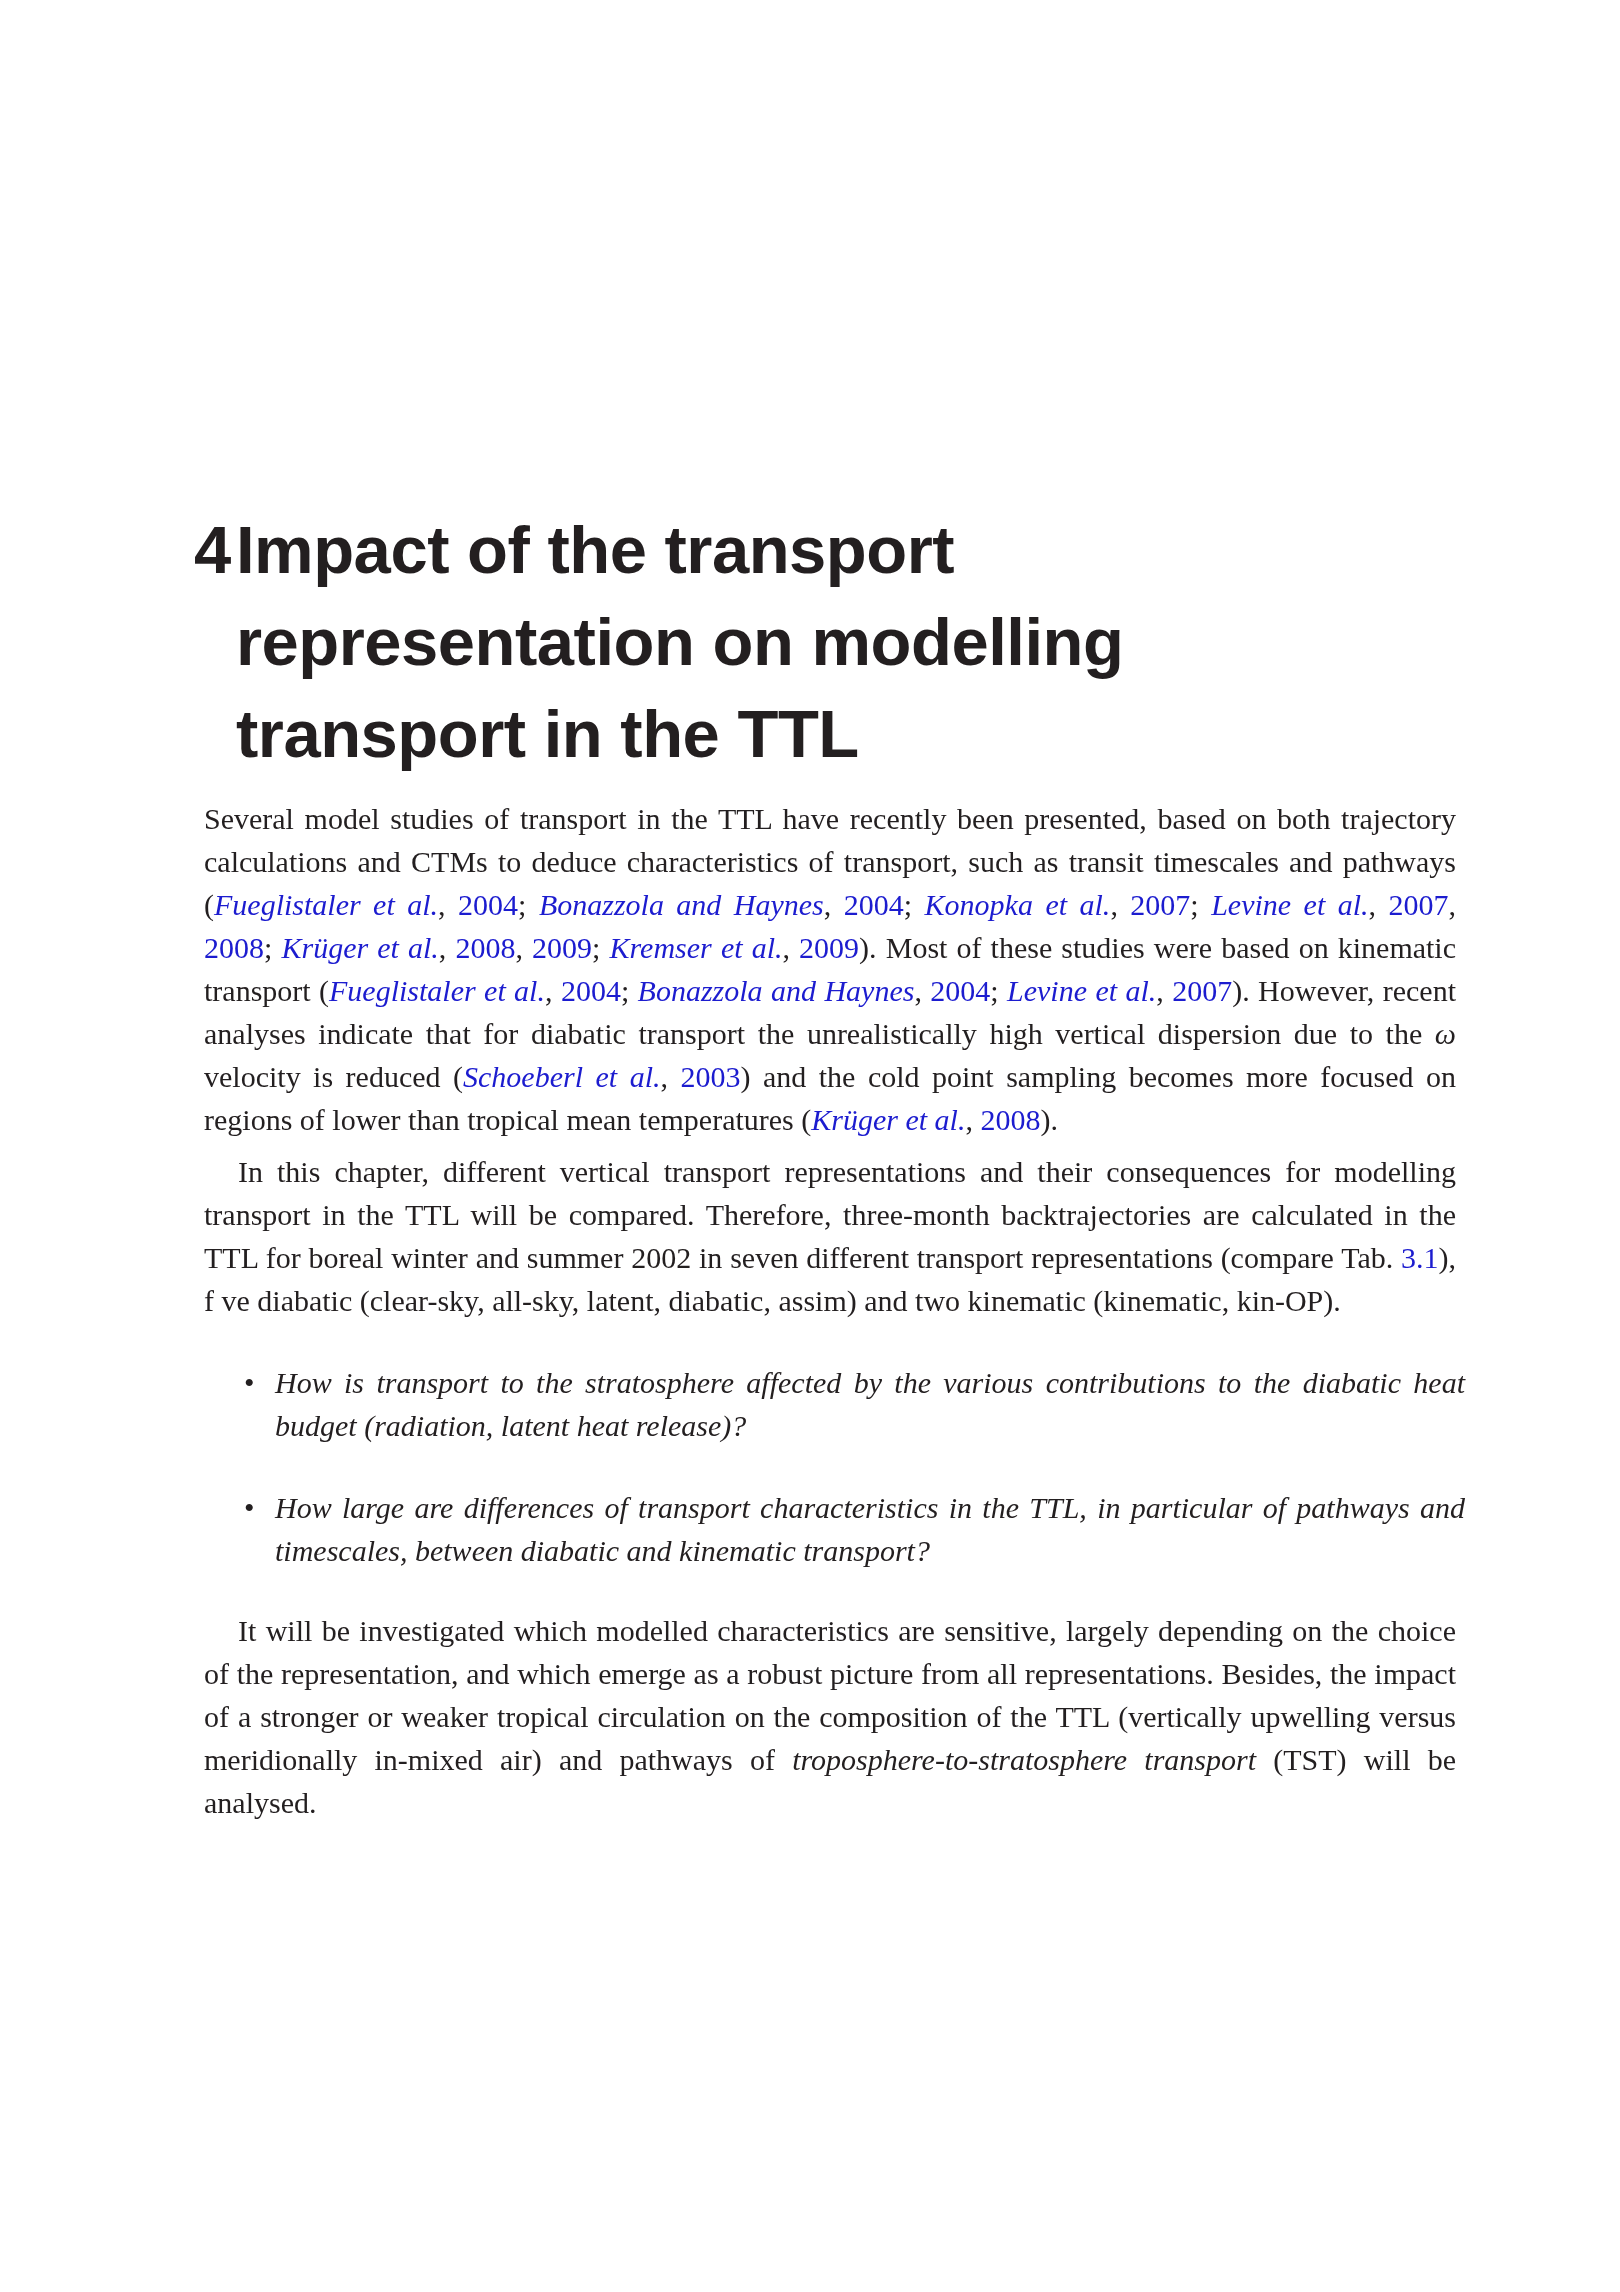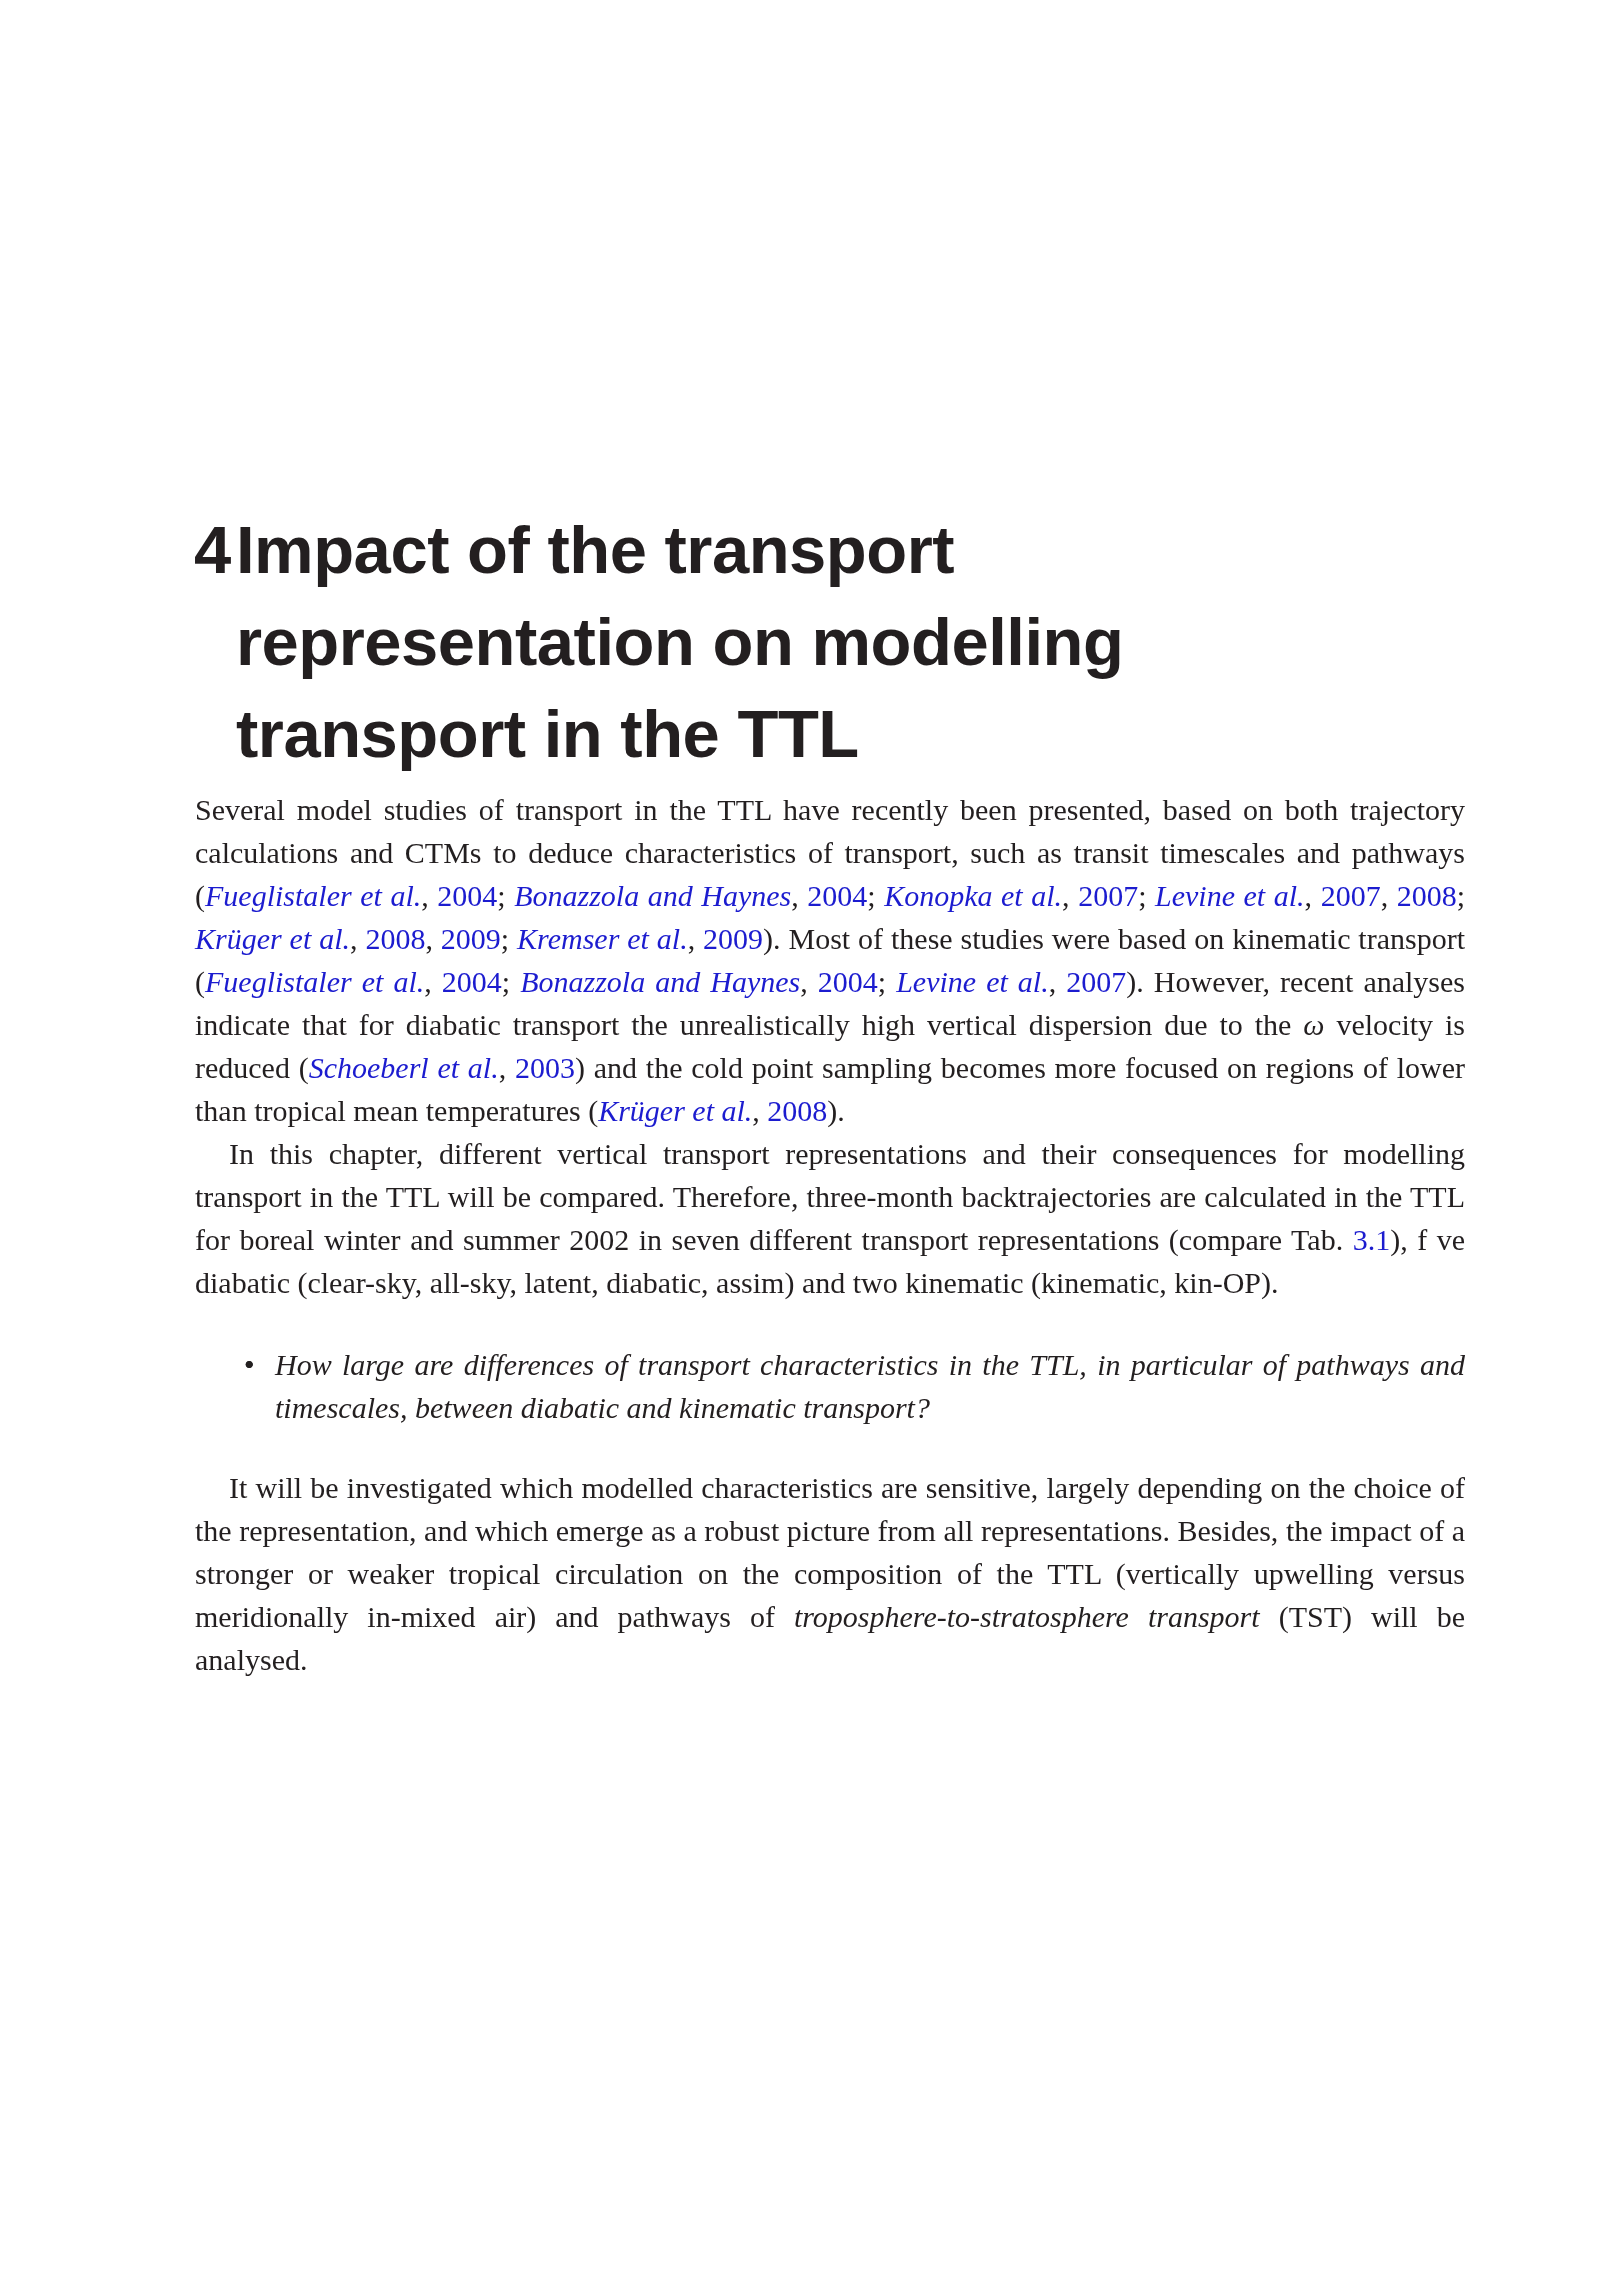--- a/index.html
+++ b/index.html
@@ -35,21 +35,21 @@
     .body-text {
       position: absolute;
       left: 195px;
       top: 788px;
       width: 1270px;
       font-family: "Liberation Serif", serif;
       font-size: 30px;
       line-height: 43px;
       color: #231f20;
     }
-    p { margin: 0; text-align: justify; }
+    p { margin: 9px; text-align: justify; }
     p.indent { text-indent: 34px; }
     .cite { color: #1c1ccf; }
     .cite i { font-style: italic; }
     em { }
     .questions {
       list-style: none;
       margin: 39px 0 37px 0;
       padding: 0;
     }
     .questions li {
@@ -79,20 +79,21 @@
 <div class="body-text">
 
   <p><span>Several model studies of transport in the TTL have recently been presented, based on both trajectory calculations and CTMs to deduce characteristics of transport, such as transit timescales and pathways (</span><span class="cite"><i>Fueglistaler et al.</i><span style="color:#231f20">, </span><span>2004</span></span><span>; </span><span class="cite"><i>Bonazzola and Haynes</i><span style="color:#231f20">, </span><span>2004</span></span><span>; </span><span class="cite"><i>Konopka et al.</i><span style="color:#231f20">, </span><span>2007</span></span><span>; </span><span class="cite"><i>Levine et al.</i><span style="color:#231f20">, </span><span>2007</span><span style="color:#231f20">, </span><span>2008</span></span><span>; </span><span class="cite"><i>Krüger et al.</i><span style="color:#231f20">, </span><span>2008</span><span style="color:#231f20">, </span><span>2009</span></span><span>; </span><span class="cite"><i>Kremser et al.</i><span style="color:#231f20">, </span><span>2009</span></span><span>). Most of these studies were based on kinematic transport (</span><span class="cite"><i>Fueglistaler et al.</i><span style="color:#231f20">, </span><span>2004</span></span><span>; </span><span class="cite"><i>Bonazzola and Haynes</i><span style="color:#231f20">, </span><span>2004</span></span><span>; </span><span class="cite"><i>Levine et al.</i><span style="color:#231f20">, </span><span>2007</span></span><span>). However, recent analyses indicate that for diabatic transport the unrealistically high vertical dispersion due to the </span><span class="omega">ω</span><span> velocity is reduced (</span><span class="cite"><i>Schoeberl et al.</i><span style="color:#231f20">, </span><span>2003</span></span><span>) and the cold point sampling becomes more focused on regions of lower than tropical mean temperatures (</span><span class="cite"><i>Krüger et al.</i><span style="color:#231f20">, </span><span>2008</span></span><span>).</span></p>
 
   <p class="indent"><span>In this chapter, different vertical transport representations and their consequences for modelling transport in the TTL will be compared. Therefore, three-month backtrajectories are calculated in the TTL for boreal winter and summer 2002 in seven different transport representations (compare Tab. </span><span class="cite">3.1</span><span>), f ve diabatic (clear-sky, all-sky, latent, diabatic, assim) and two kinematic (kinematic, kin-OP).</span></p>
 
 
   <ul class="questions">
     <li>
       <span class="bullet">•</span>
+      <span>How is transport to the stratosphere affected by the various contributions to the diabatic heat budget (radiation, latent heat release)?</span>
     </li>
     <li>
       <span class="bullet">•</span>
       <span>How large are differences of transport characteristics in the TTL, in particular of pathways and timescales, between diabatic and kinematic transport?</span>
     </li>
   </ul>
 
   <p class="indent"><span>It will be investigated which modelled characteristics are sensitive, largely depending on the choice of the representation, and which emerge as a robust picture from all representations. Besides, the impact of a stronger or weaker tropical circulation on the composition of the TTL (vertically upwelling versus meridionally in-mixed air) and pathways of </span><em>troposphere-to-stratosphere transport</em><span> (TST) will be analysed.</span></p>
 
 </div>

